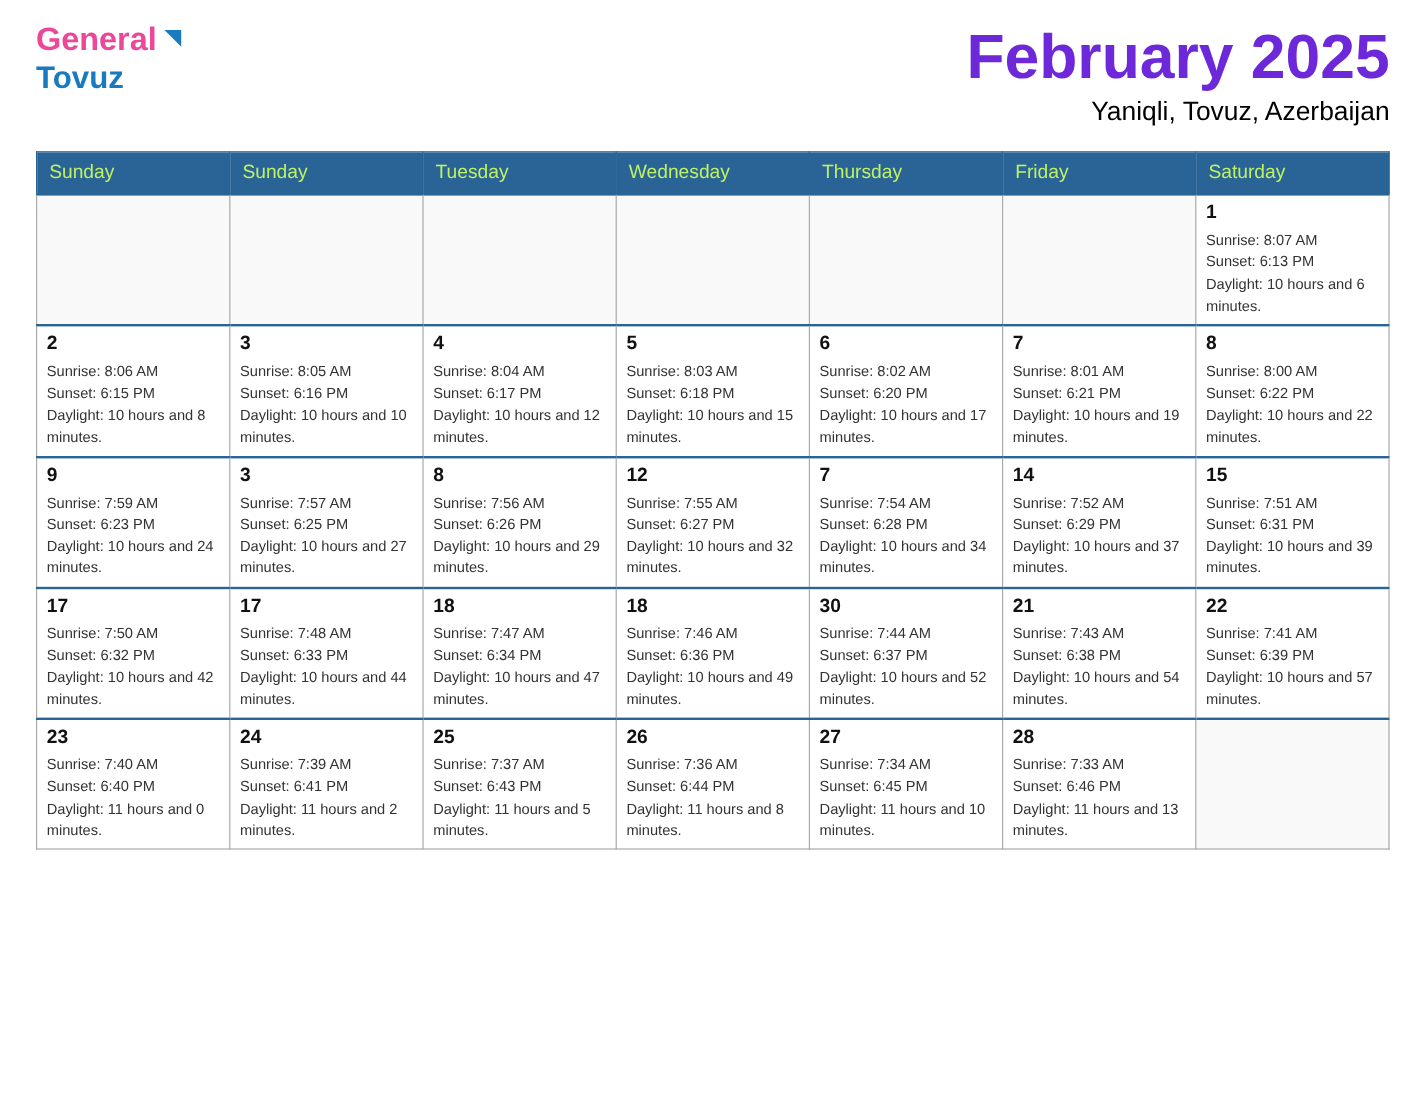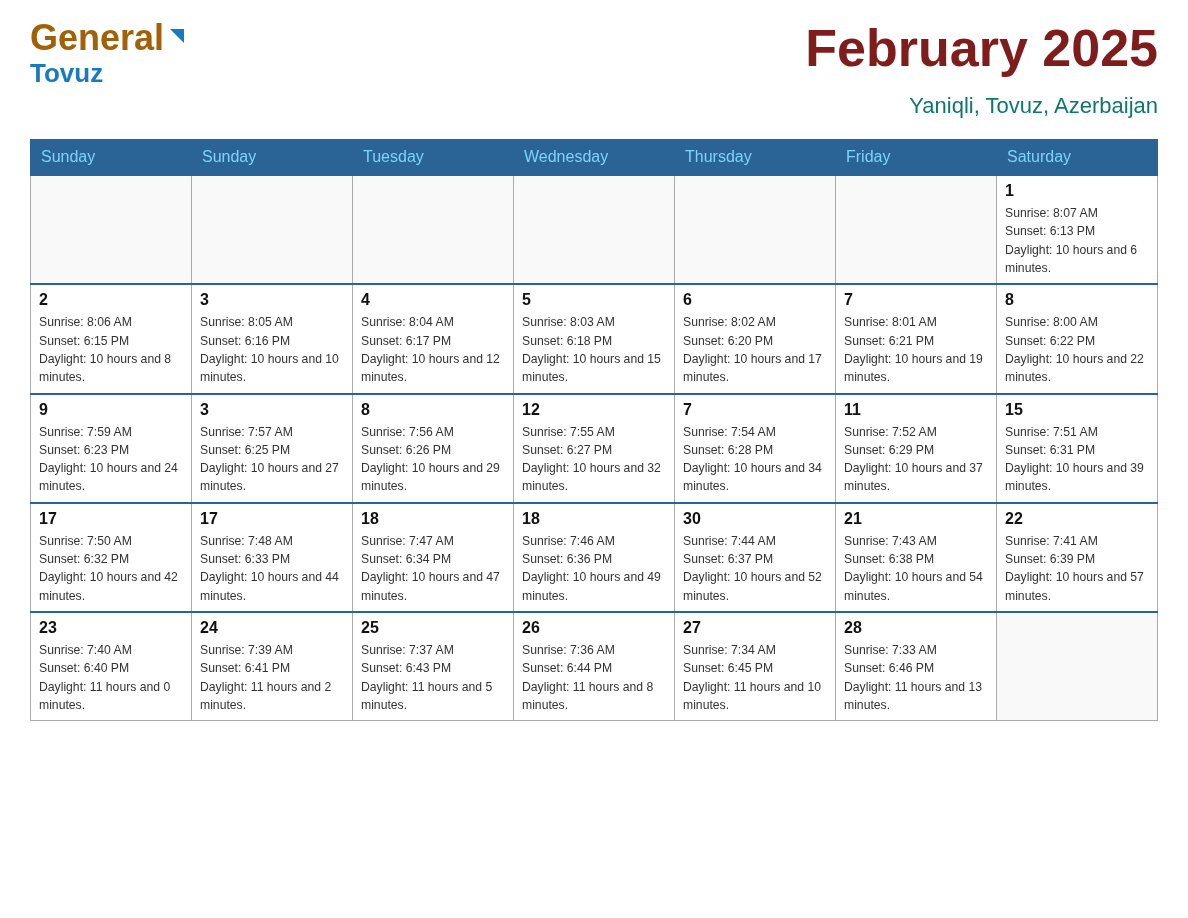--- a/index.html
+++ b/index.html
@@ -15,53 +15,53 @@
       justify-content: space-between;
       align-items: flex-start;
       margin-bottom: 20px;
     }
     .logo {
       display: flex;
       flex-direction: column;
       align-items: flex-start;
     }
     .logo-text {
-      font-size: 36px;
-      font-weight: bold;
-      color: #a16207;
+      font-size: 27px;
+      font-weight: bold;
+      color: #ec4899;
       line-height: 1;
     }
     .logo-line2 {
       color: #1a7abf;
       font-size: 26px;
       font-weight: bold;
       margin-top: 2px;
     }
     .title-block {
       text-align: right;
     }
     .title-block h1 {
       font-size: 52px;
       font-weight: bold;
-      color: #7f1d1d;
+      color: #6d28d9;
       line-height: 1.1;
     }
     .title-block h2 {
       font-size: 22px;
       font-weight: normal;
-      color: #0f766e;
-      margin-top: 16px;
+      color: #000000;
+      margin-top: 3px;
     }
     .calendar {
       width: 100%;
       border-collapse: collapse;
     }
     .calendar th {
       background: #2a6496;
-      color: #7dd3fc;
+      color: #bef264;
       font-size: 16px;
       font-weight: normal;
       padding: 8px 10px;
       text-align: left;
       border: 1px solid #2a6496;
     }
     .calendar td {
       border: 1px solid #aaa;
       vertical-align: top;
       padding: 6px 8px;
@@ -179,21 +179,21 @@
         </td>
         <td>
           <span class="day-number">12</span>
           <div class="day-info">Sunrise: 7:55 AM<br>Sunset: 6:27 PM<br>Daylight: 10 hours and 32 minutes.</div>
         </td>
         <td>
           <span class="day-number">7</span>
           <div class="day-info">Sunrise: 7:54 AM<br>Sunset: 6:28 PM<br>Daylight: 10 hours and 34 minutes.</div>
         </td>
         <td>
-          <span class="day-number">11</span>
+          <span class="day-number">14</span>
           <div class="day-info">Sunrise: 7:52 AM<br>Sunset: 6:29 PM<br>Daylight: 10 hours and 37 minutes.</div>
         </td>
         <td>
           <span class="day-number">15</span>
           <div class="day-info">Sunrise: 7:51 AM<br>Sunset: 6:31 PM<br>Daylight: 10 hours and 39 minutes.</div>
         </td>
       </tr>
       <tr class="week-row">
         <td>
           <span class="day-number">17</span>

